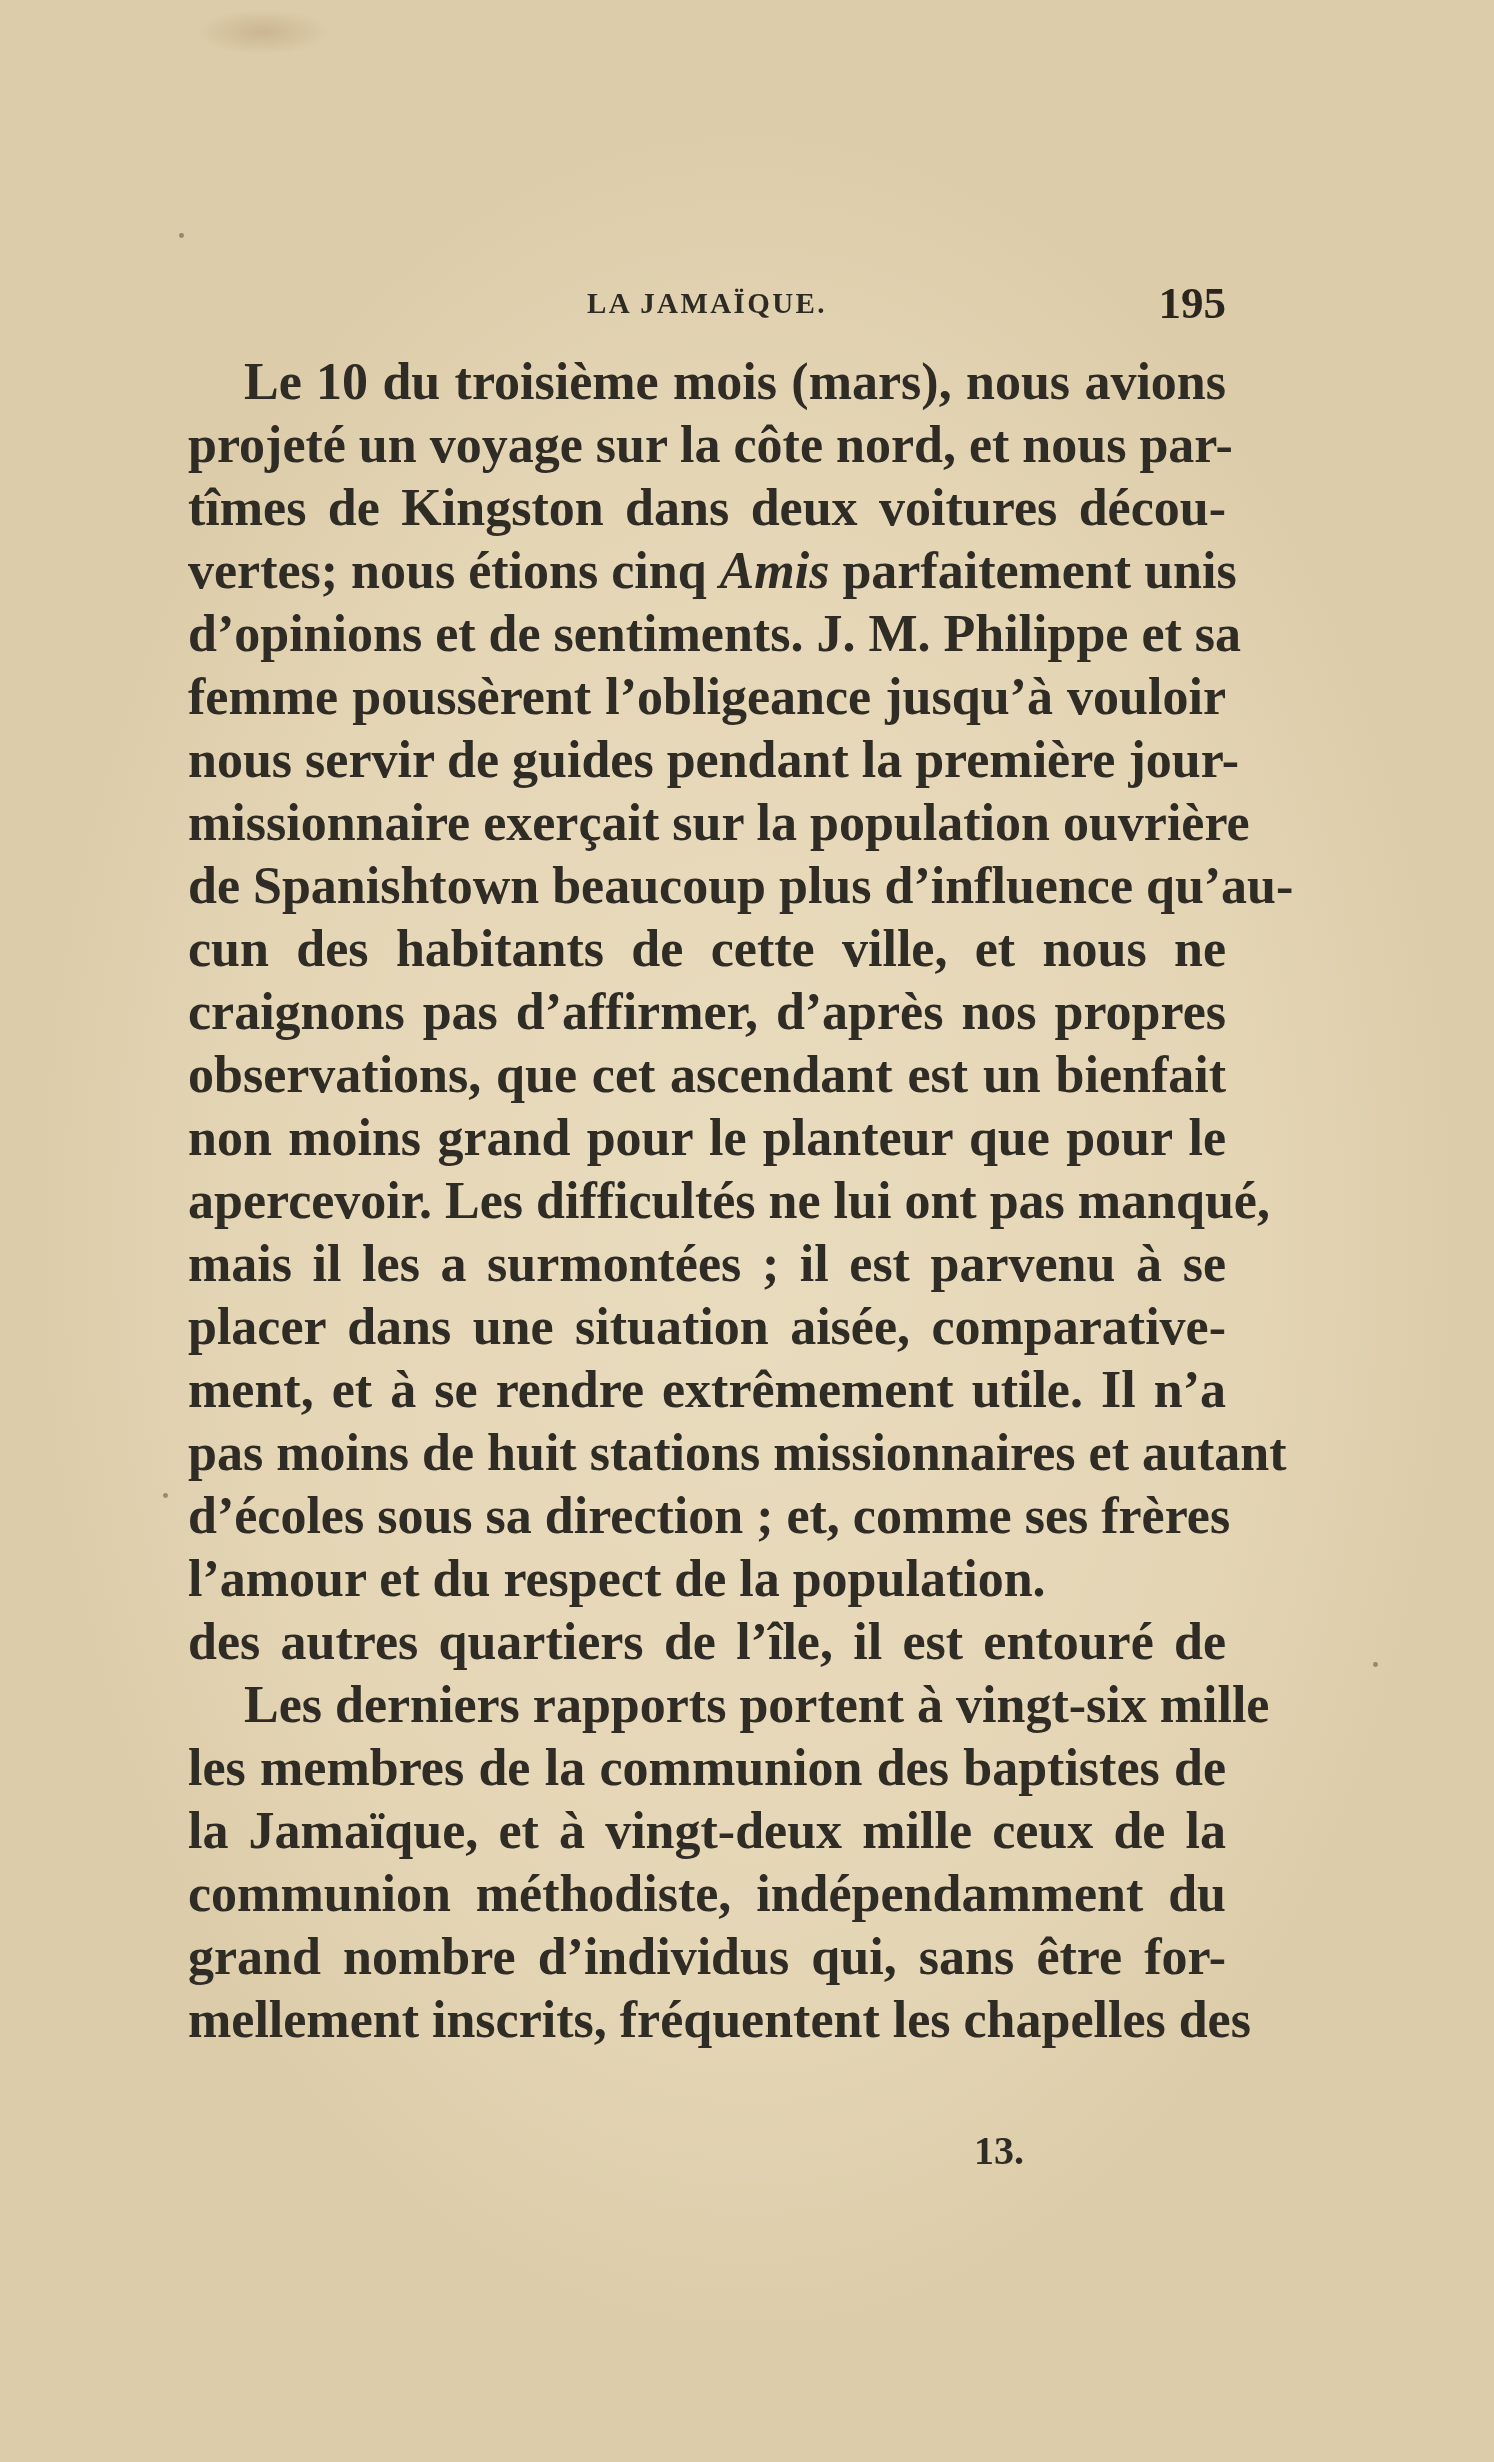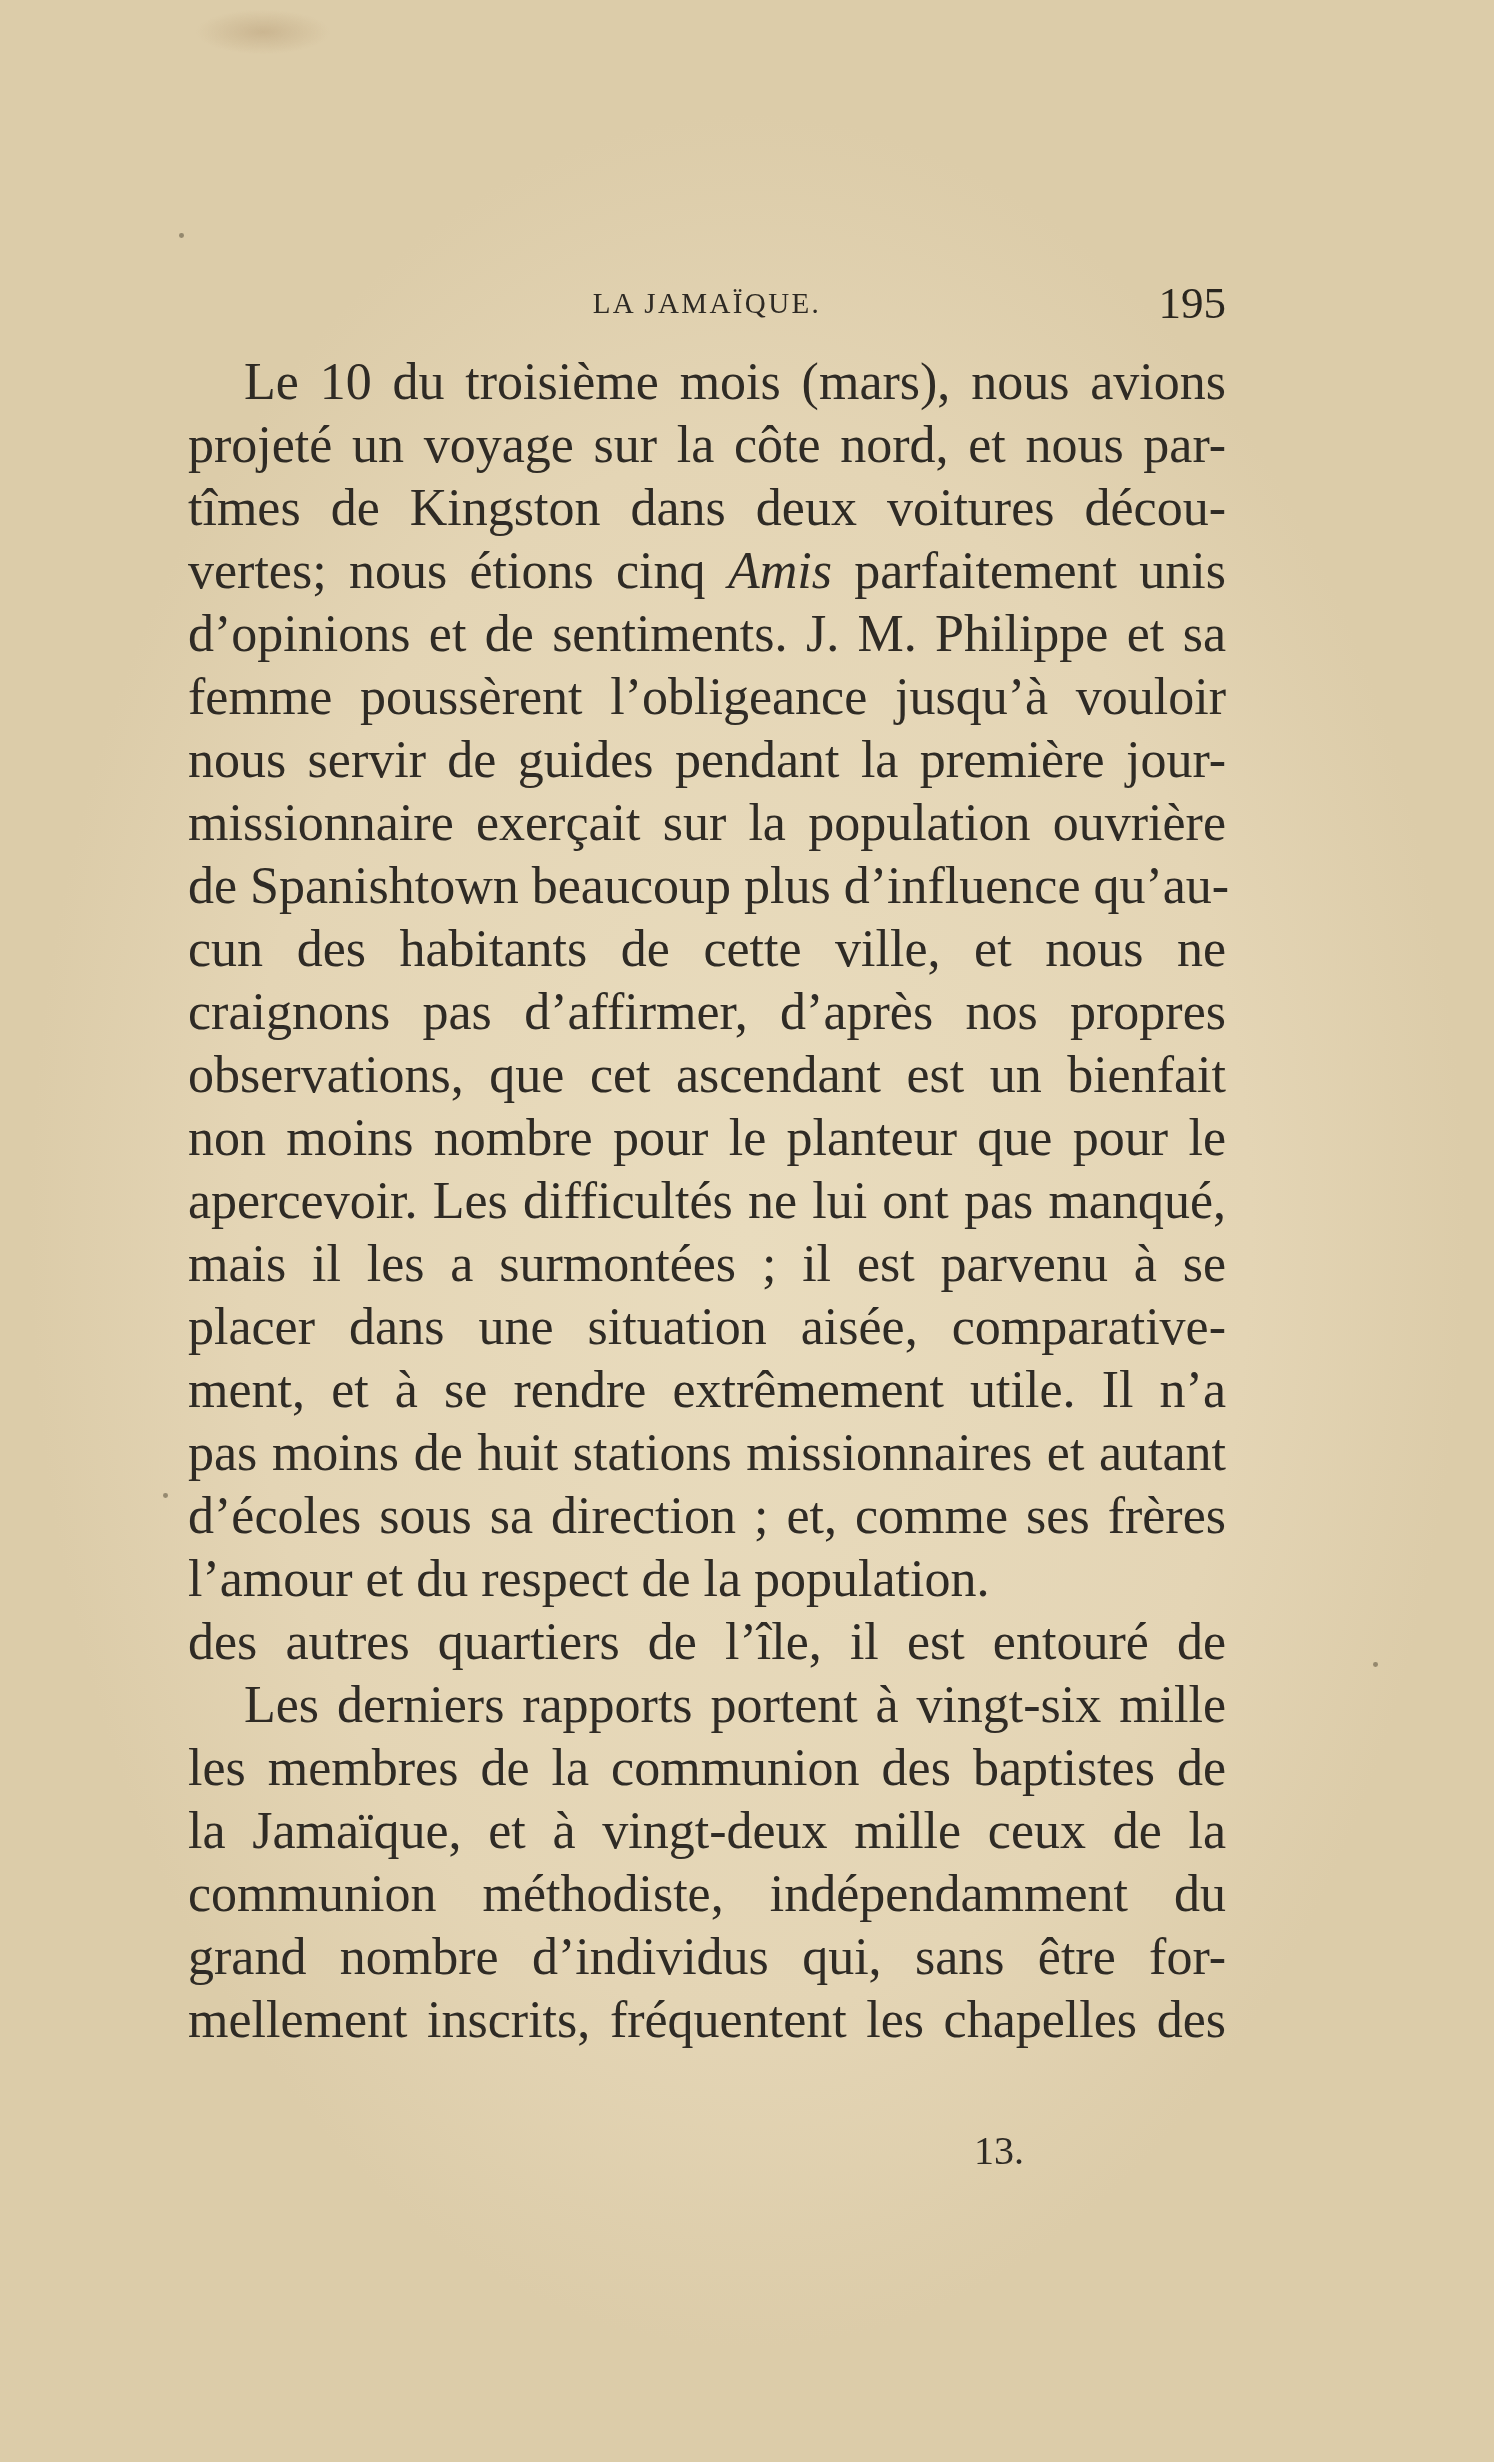--- a/index.html
+++ b/index.html
@@ -14,21 +14,21 @@
       radial-gradient(ellipse 96px 32px at 263px 32px, rgba(170,140,100,0.35), rgba(0,0,0,0) 70%),
       radial-gradient(ellipse 718px 1117px at 50% 50%, #e9dcbe 0%, #e4d5b5 70%, #dccca9 100%);
     position: relative;
     overflow: hidden;
     font-family: "DejaVu Serif", "Liberation Serif", serif;
     color: #2e2a24;
   }
   .page {
     position: absolute;
     left: 0; top: 0;
-    width: 1495px; height: 2414px;
+    width: 1495px; height: 2414px; font-weight: bold;
   }
   .running-head {
     position: absolute;
     top: 279px;
     left: 188px;
     width: 1038px;
     height: 48px;
   }
   .running-title {
     position: absolute;
@@ -101,21 +101,21 @@
     <span class="line">tîmes de Kingston dans deux voitures décou-</span>
     <span class="line"><span>vertes; nous étions cinq </span><em>Amis</em><span> parfaitement unis</span></span>
     <span class="line">d’opinions et de sentiments. J. M. Philippe et sa</span>
     <span class="line">femme poussèrent l’obligeance jusqu’à vouloir</span>
     <span class="line">nous servir de guides pendant la première jour-</span>
     <span class="line">missionnaire exerçait sur la population ouvrière</span>
     <span class="line">de Spanishtown beaucoup plus d’influence qu’au-</span>
     <span class="line">cun des habitants de cette ville, et nous ne</span>
     <span class="line">craignons pas d’affirmer, d’après nos propres</span>
     <span class="line">observations, que cet ascendant est un bienfait</span>
-    <span class="line">non moins nombre pour le planteur que pour le</span>
+    <span class="line">non moins grand pour le planteur que pour le</span>
     <span class="line">apercevoir. Les difficultés ne lui ont pas manqué,</span>
     <span class="line">mais il les a surmontées ; il est parvenu à se</span>
     <span class="line">placer dans une situation aisée, comparative-</span>
     <span class="line">ment, et à se rendre extrêmement utile. Il n’a</span>
     <span class="line">pas moins de huit stations missionnaires et autant</span>
     <span class="line">d’écoles sous sa direction ; et, comme ses frères</span>
     <span class="line last">l’amour et du respect de la population.</span>
     <span class="line">des autres quartiers de l’île, il est entouré de</span>
     <span class="line indent">Les derniers rapports portent à vingt-six mille</span>
     <span class="line">les membres de la communion des baptistes de</span>

